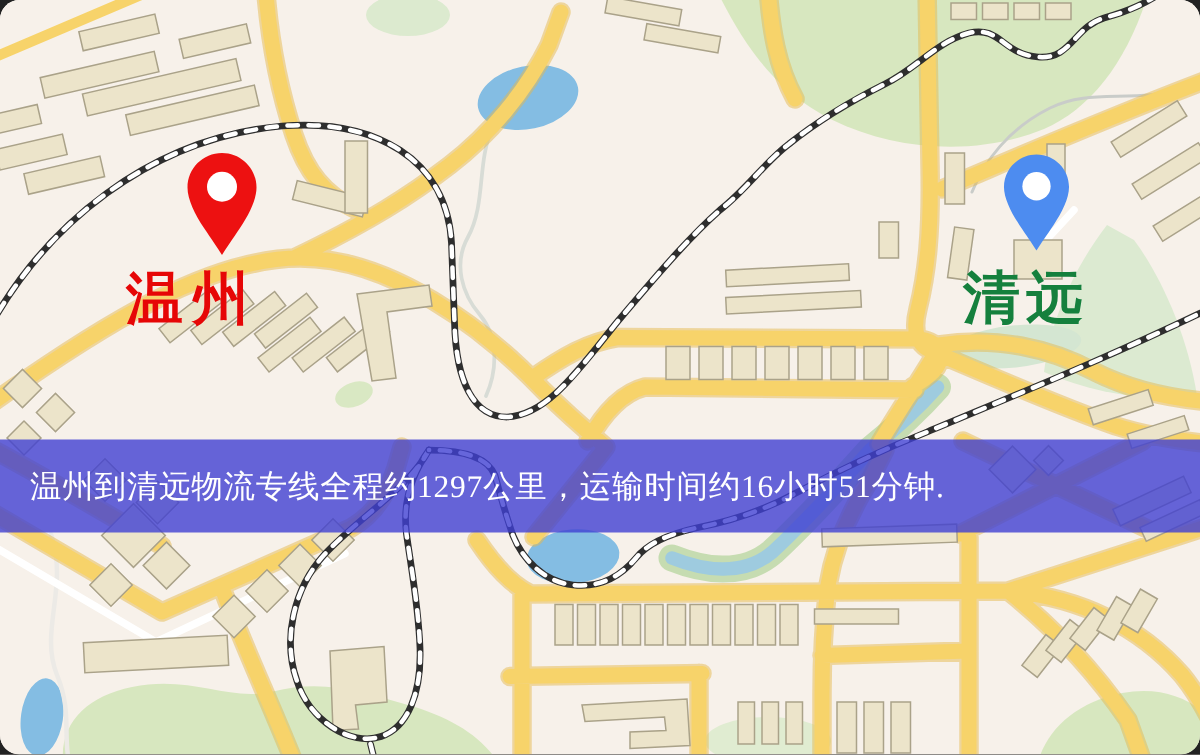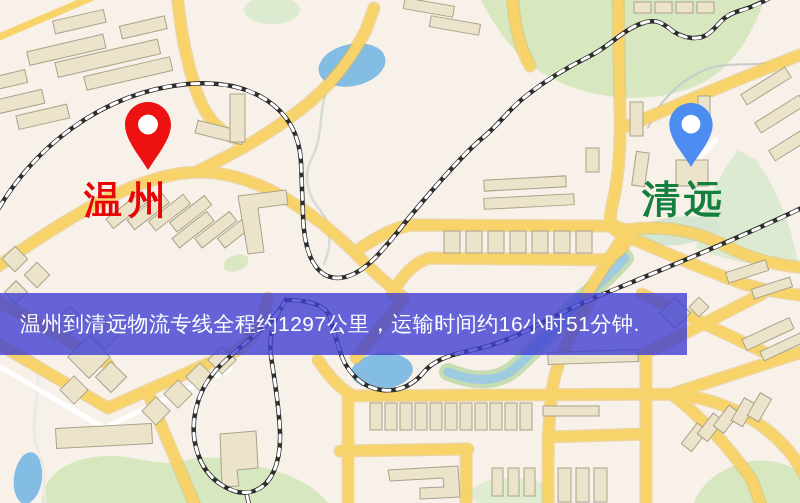--- a/index.html
+++ b/index.html
@@ -1,26 +1,26 @@
 <!DOCTYPE html>
 <html><head>
 <meta charset="utf-8">
 <style>
   html,body{margin:0;padding:0;background:#222;}
   .stage{position:relative;width:800px;height:503px;overflow:hidden;
-         font-family:Liberation Sans, sans-serif;background:#f7f1ea;}
+         font-family:Liberation Serif, serif;background:#f7f1ea;border-radius:13px;}
   .map-svg{position:absolute;left:0;top:0;width:800px;height:503px;filter:blur(.3px) saturate(1.03);}
   .pin{position:absolute;}
   .pin-origin{left:124px;top:100px;width:48px;height:72px;}
   .pin-destination{left:666px;top:102px;width:50px;height:66px;}
   .city-label{position:absolute;font-weight:700;font-size:38px;line-height:1;
               letter-spacing:6px;white-space:nowrap;text-shadow:0 0 1px rgba(255,255,255,.25);}
   .label-origin{left:84px;top:181px;color:#e60606;}
   .label-destination{left:642px;top:180px;color:#15803d;letter-spacing:4px;}
-  .banner{position:absolute;left:0;top:293px;width:687px;height:62px;
+  .banner{position:absolute;left:0;top:293px;width:800px;height:62px;
           background:rgba(64,64,210,0.80);display:flex;align-items:center;}
   .banner-text{color:#ffffff;font-size:21px;letter-spacing:.5px;padding-left:20px;
                white-space:nowrap;}
 </style>
 </head>
 <body>
 
 <div class="stage">
 
   <svg class="map-svg" viewBox="0 0 800 503" xmlns="http://www.w3.org/2000/svg">

